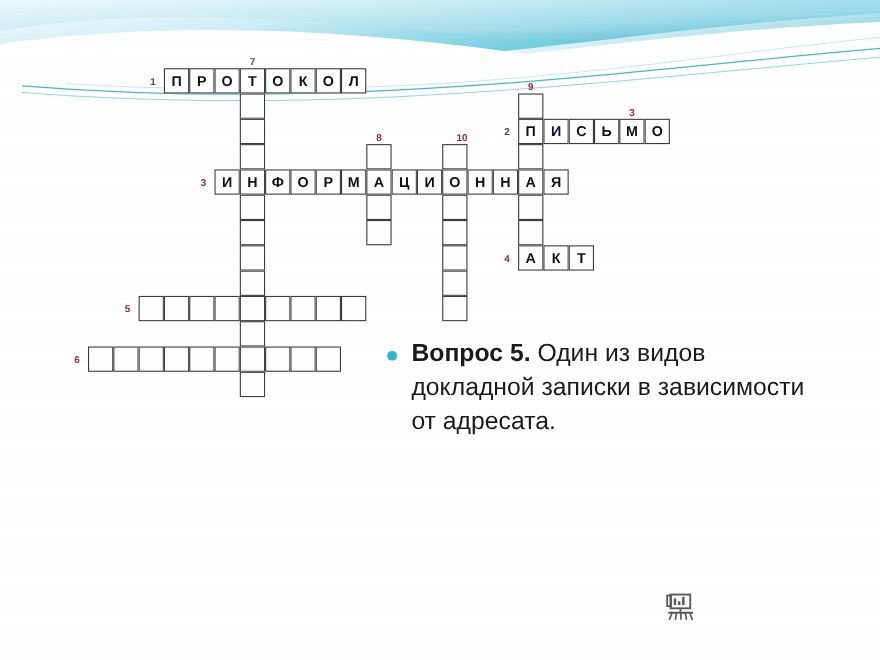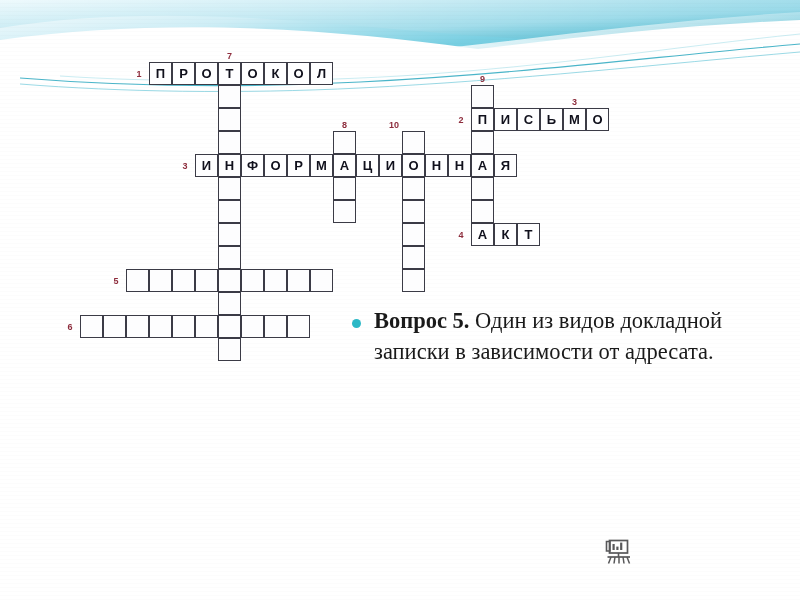--- a/index.html
+++ b/index.html
@@ -77,21 +77,21 @@
   #question-bullet {
     position: absolute;
     left: 0px;
     top: 14px;
     width: 9px; height: 9px;
     border-radius: 50%;
     background: #2cb8c6;
   }
   #question-text {
     margin-left: 22px;
-    font-family: Liberation Serif, serif;
+    font-family: Liberation Sans, sans-serif;
     font-size: 22.5px;
     line-height: 31px;
     color: #1a1a1a;
   }
   #question-text .q-label {
     font-weight: bold;
   }
 
   
   #myshared-logo {
@@ -222,21 +222,21 @@
     <div class="cw-cell empty" style="left: 471px; top: 177px; width: 23px; height: 23px;"></div>
     <div class="cw-cell empty" style="left: 471px; top: 200px; width: 23px; height: 23px;"></div>
     <div class="cw-num" style="left: 131px; top: 69px;">1</div>
     <div class="cw-num" style="left: 453px; top: 115px;">2</div>
     <div class="cw-num" style="left: 177px; top: 161px;">3</div>
     <div class="cw-num" style="left: 453px; top: 230px;">4</div>
     <div class="cw-num" style="left: 108px; top: 276px;">5</div>
     <div class="cw-num" style="left: 62px; top: 322px;">6</div>
     <div class="cw-num" style="left: 221.5px; top: 51px;">7</div>
     <div class="cw-num" style="left: 336.5px; top: 120px;">8</div>
-    <div class="cw-num" style="left: 386px; top: 120px; text-align: center;">10</div>
+    <div class="cw-num" style="left: 412px; top: 120px; text-align: center;">10</div>
     <div class="cw-num" style="left: 474.5px; top: 74px;">9</div>
     <div class="cw-num" style="left: 566.5px; top: 97px;">3</div>
   </div>
 
 <div id="question-block">
   <span id="question-bullet"></span>
   <div id="question-text">
     <span class="q-label">Вопрос 5.</span><span> Один из видов докладной записки в зависимости от адресата.</span>
   </div>
 </div>

